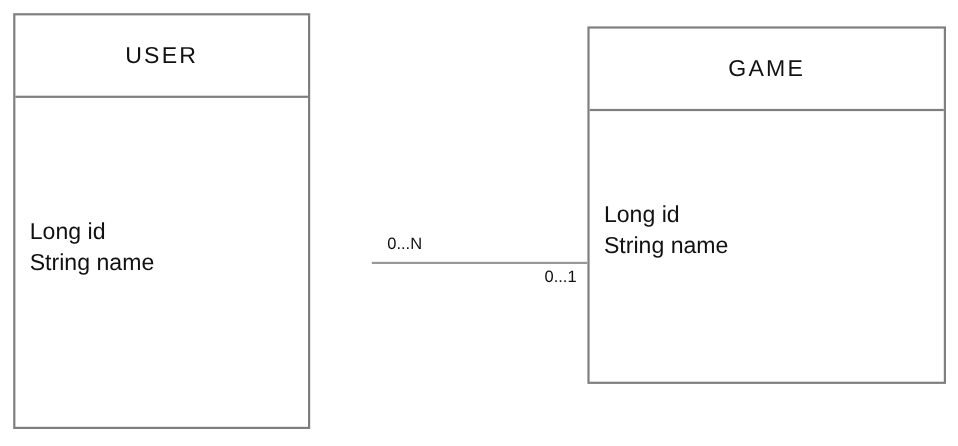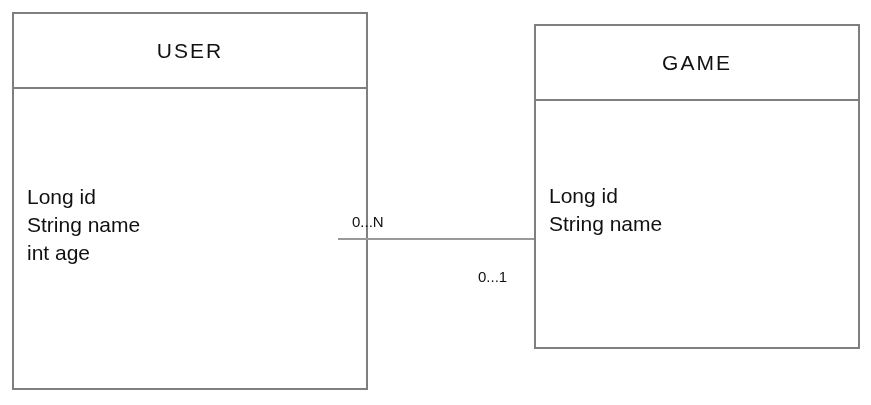--- a/index.html
+++ b/index.html
@@ -18,21 +18,21 @@
   }
   .entity {
     position: absolute;
     box-sizing: border-box;
     border: 2px solid #7f7f7f;
     background: #ffffff;
   }
   .entity-user {
     left: 12px;
     top: 12px;
-    width: 356px;
+    width: 270px;
     height: 378px;
   }
   .entity-game {
     left: 534px;
     top: 24px;
     width: 326px;
     height: 325px;
   }
   .entity-header {
     box-sizing: border-box;
@@ -71,36 +71,34 @@
     position: absolute;
     font-size: 15px;
     line-height: 1;
     white-space: pre;
   }
   .mult-source {
     left: 352px;
     top: 214px;
   }
   .mult-target {
-    left: 478px;
+    left: 495px;
     top: 244px;
-    margin-top: 25px;
   }
 </style>
 </head>
 <body>
 
 <div class="canvas">
 
   <div class="entity entity-user">
     <div class="entity-header">USER</div>
     <div class="entity-body">
       <div class="attr-line">Long id</div>
       <div class="attr-line">String name</div>
-      <div class="attr-line">int age</div>
       <div class="attr-line"></div>
     </div>
   </div>
 
   <div class="connector-line"></div>
   <div class="multiplicity mult-source">0...N</div>
   <div class="multiplicity mult-target">0...1</div>
 
   <div class="entity entity-game">
     <div class="entity-header">GAME</div>

